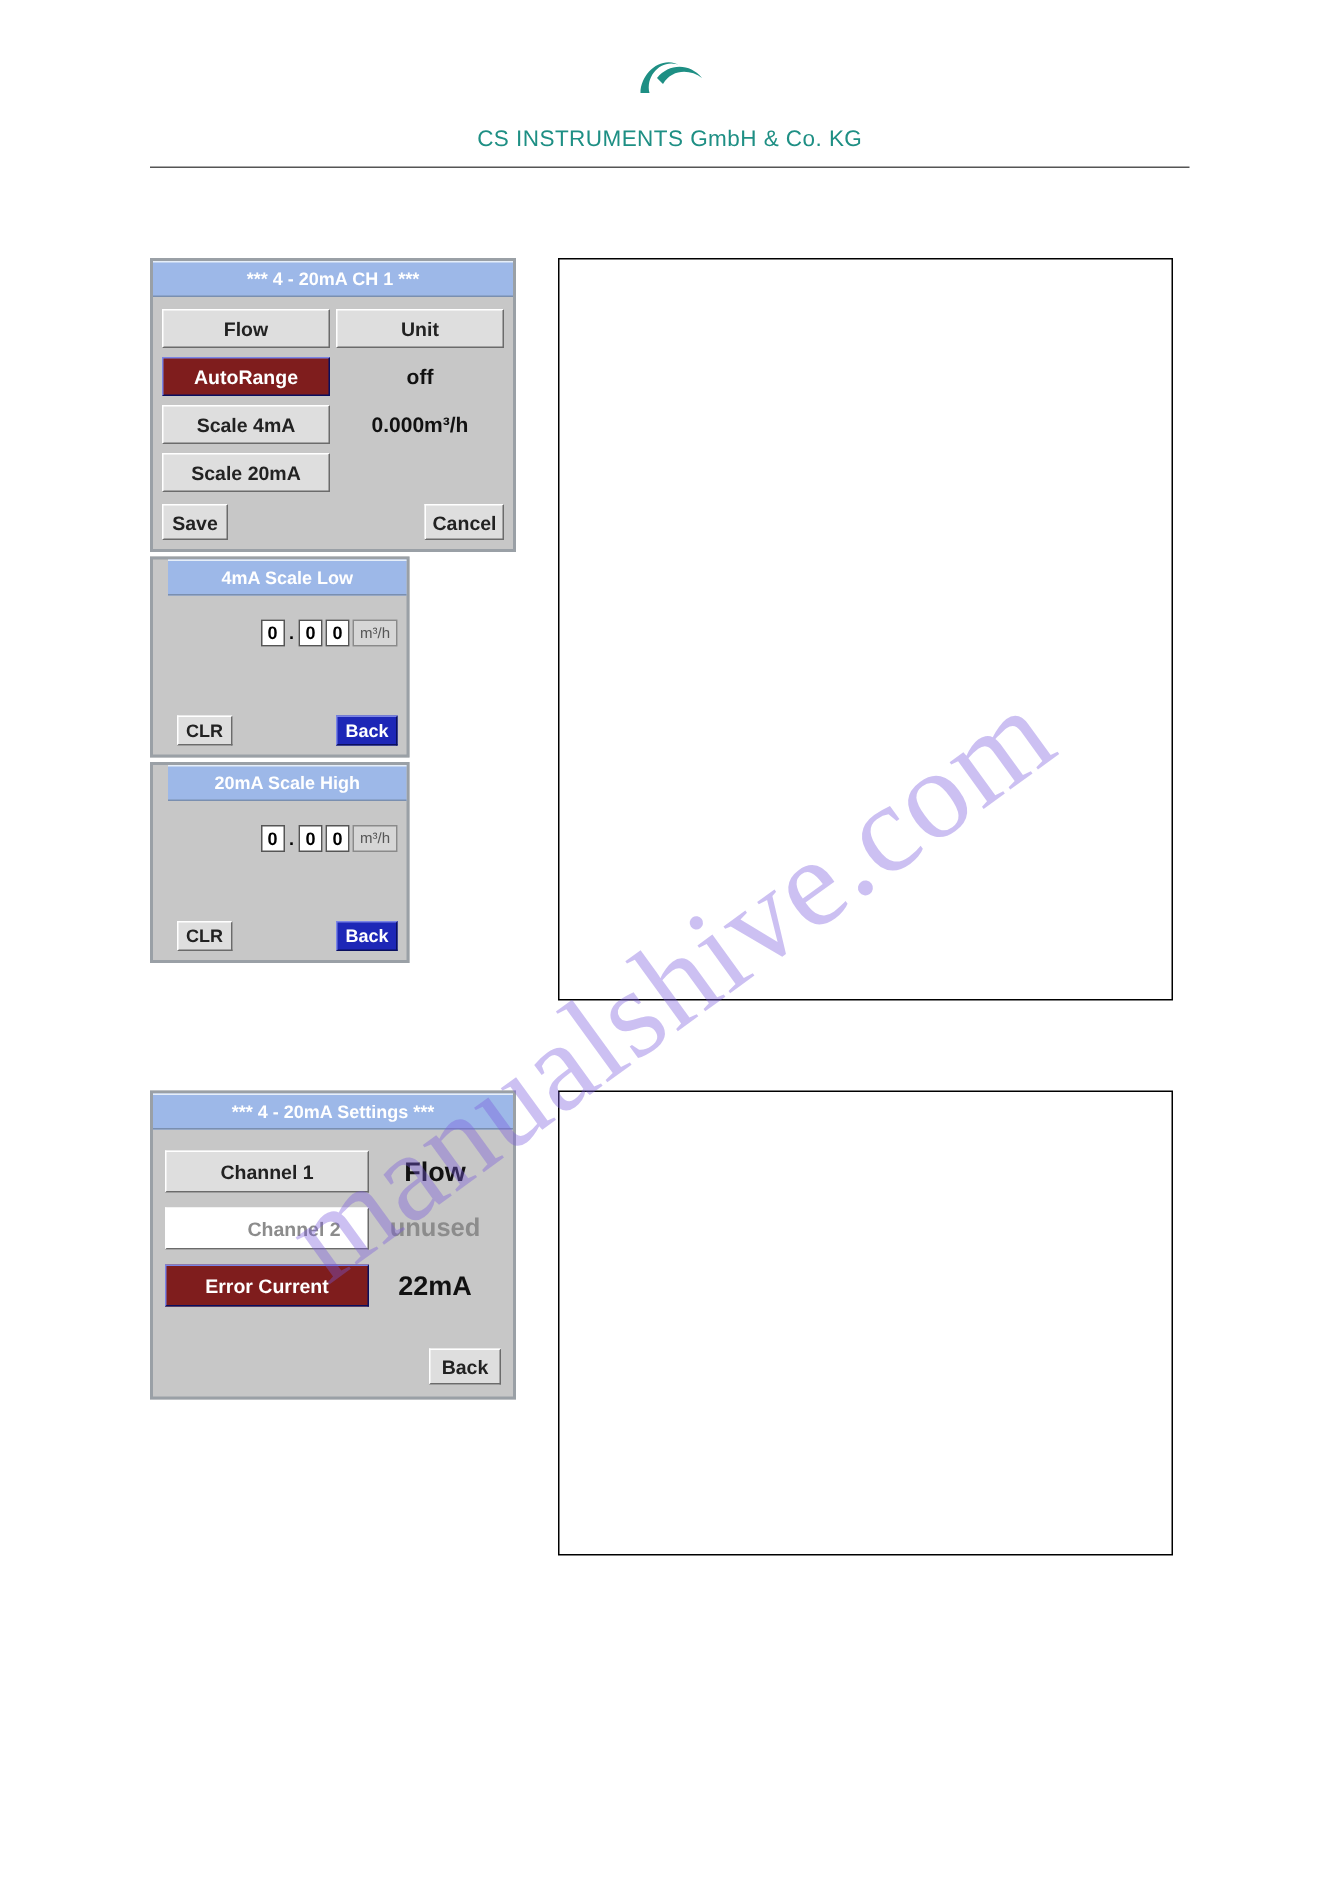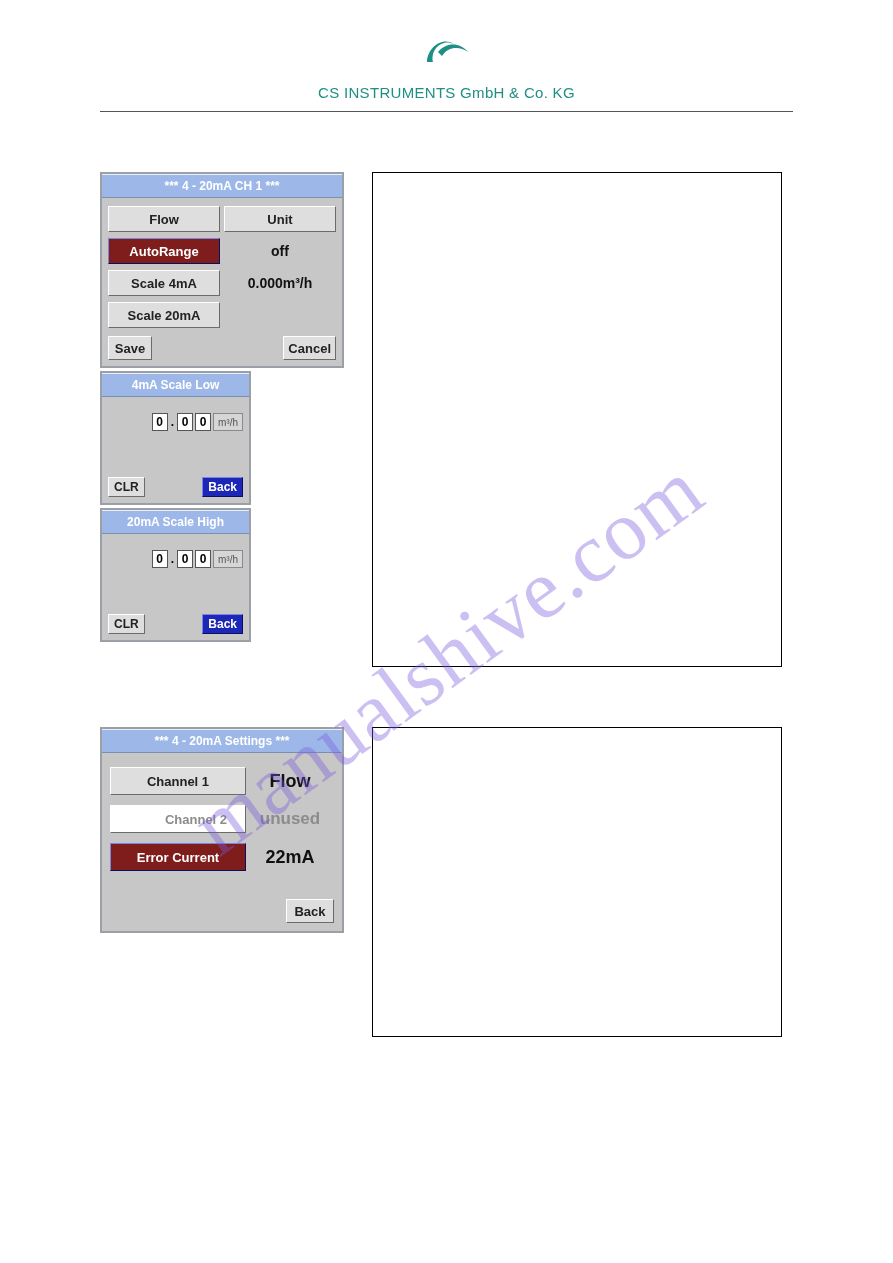--- a/index.html
+++ b/index.html
@@ -89,21 +89,21 @@
 
   
   .p1 { width: 244px; }
   .p1 .row { display:flex; gap:4px; margin-bottom:6px; align-items:center; }
   .p1 .col-btn { width: 112px; height: 26px; }
   .p1 .col-val { flex:1; text-align:center; font-weight:bold; font-size:14px; color:#111;}
   .p1 .actions { display:flex; justify-content:space-between; gap:2px; padding-top:2px;}
   .p1 .actions .btn3d { height:24px; font-size:13px; min-width:44px; }
 
   
-  .psmall { width: 151px; }
+  .psmall { width: 173px; padding-left: 10px; }
   .psmall .panel-body { padding: 10px 6px 6px 6px; }
   .psmall .digits-row { display:flex; justify-content:flex-end; align-items:center; gap:2px; margin-bottom:46px; margin-top:6px;}
   .digit {
     width: 16px; height: 18px;
     background:#fff; border:1px solid #555;
     font-size:12px; font-weight:bold;
     display:flex; align-items:center; justify-content:center;
   }
   .sep { font-weight:bold; font-size:12px; padding:0 1px;}
   .unitbox {

